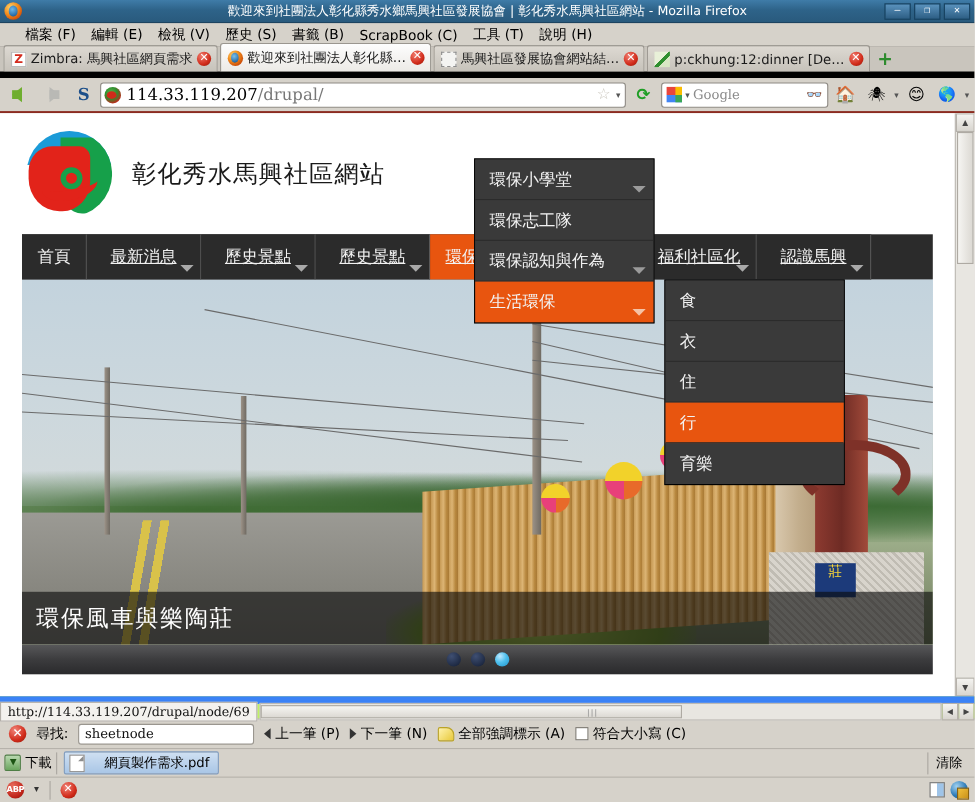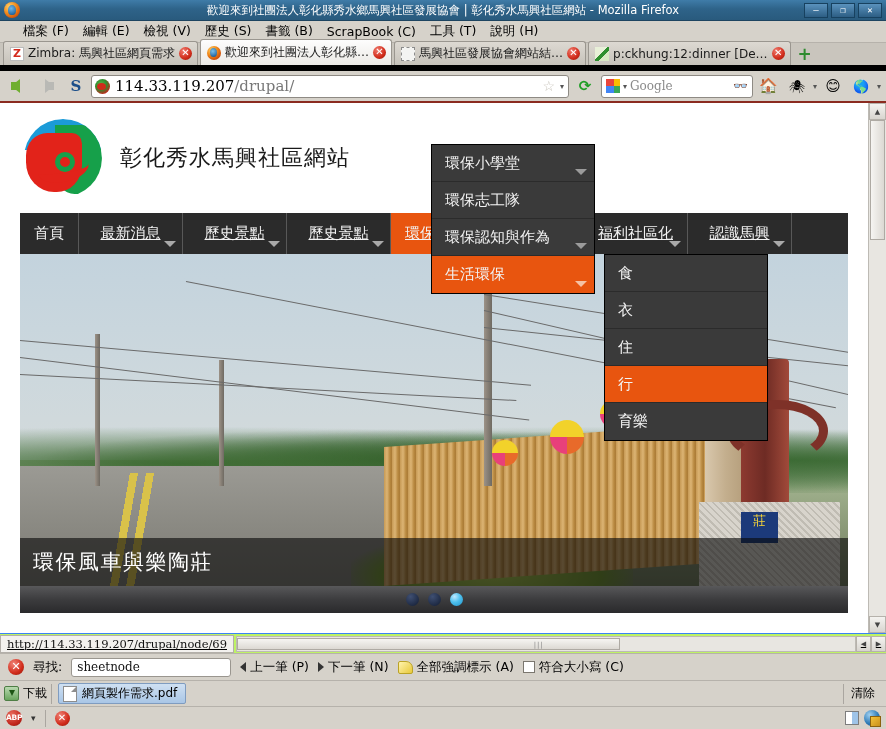--- a/index.html
+++ b/index.html
@@ -303,21 +303,21 @@
   }
   #vscroll .vbtn { height:17px; display:flex;align-items:center;justify-content:center;
     background:linear-gradient(to bottom,#f4f3f0,#d8d5cf); border:1px solid #b6b2ab;
     font-size:7px; color:#444;}
   #vscroll .vthumb { height:120px; margin:0 1px;
     background:linear-gradient(to right,#f6f5f2,#dcd9d3); border:1px solid #aeaaa3; }
 
   
   #statusbar {
     height: 20px; background:#bef264; display:flex; align-items:center;
-    border-top:1px solid #3b82f6; flex:0 0 auto; position:relative;text-decoration:underline;
+    border-top:7px solid #3b82f6; flex:0 0 auto; position:relative;
   }
   #statusbar .linkurl {
     height:18px; background:#f3f1ee; border:1px solid #b3afa9;
     padding: 0 6px; font-size:11.5px; color:#111; display:flex;align-items:center;
     font-family:"DejaVu Serif", serif;
     max-width: 250px; white-space:nowrap; overflow:hidden;
   }
   #statusbar .hscroll {
     flex:1 1 auto; height:16px; margin: 0 0 0 2px; background:#e8e6e1;
     border:1px solid #bdbab4; display:flex; align-items:center; position:relative;
@@ -356,21 +356,21 @@
     padding: 0 4px; border-top:1px solid #b6b2ab; flex:0 0 auto;
   }
   #downbar .dlabel { display:flex;align-items:center;gap:4px; font-size:12px; color:#000;
     padding-right:4px; border-right:1px solid #aaa6a0; height:20px; }
   #downbar .dlicon { width:15px;height:15px;
     background:linear-gradient(to bottom,#b9d9b0,#6aa55e); border:1px solid #4e7e45; border-radius:2px;
     position:relative;}
   #downbar .dlicon::after{content:"";position:absolute;left:4px;top:3px;
     border-left:3px solid transparent;border-right:3px solid transparent;border-top:6px solid #1d5414;}
   #downbar .dlitem {
-    display:flex;align-items:center;gap:5px; height:21px; padding: 0 8px 0 4px;
+    display:flex;align-items:center;gap:18px; height:21px; padding: 0 8px 0 4px;
     background: linear-gradient(to bottom,#cfe0f2,#a9c6e6);
     border:1px solid #7f9cc0; border-radius:2px; font-size:12px; color:#000;
   }
   #downbar .fileico { width:14px;height:16px;background:#fff;border:1px solid #8d8d8d; position:relative;}
   #downbar .fileico::after{content:"";position:absolute;right:0;top:0;
     border-left:5px solid transparent;border-bottom:5px solid #8d8d8d;}
   #downbar .clear { margin-left:auto; font-size:12px; color:#000; padding: 0 7px;
     border-left:1px solid #aaa6a0; height:20px; display:flex;align-items:center;}
 
   

